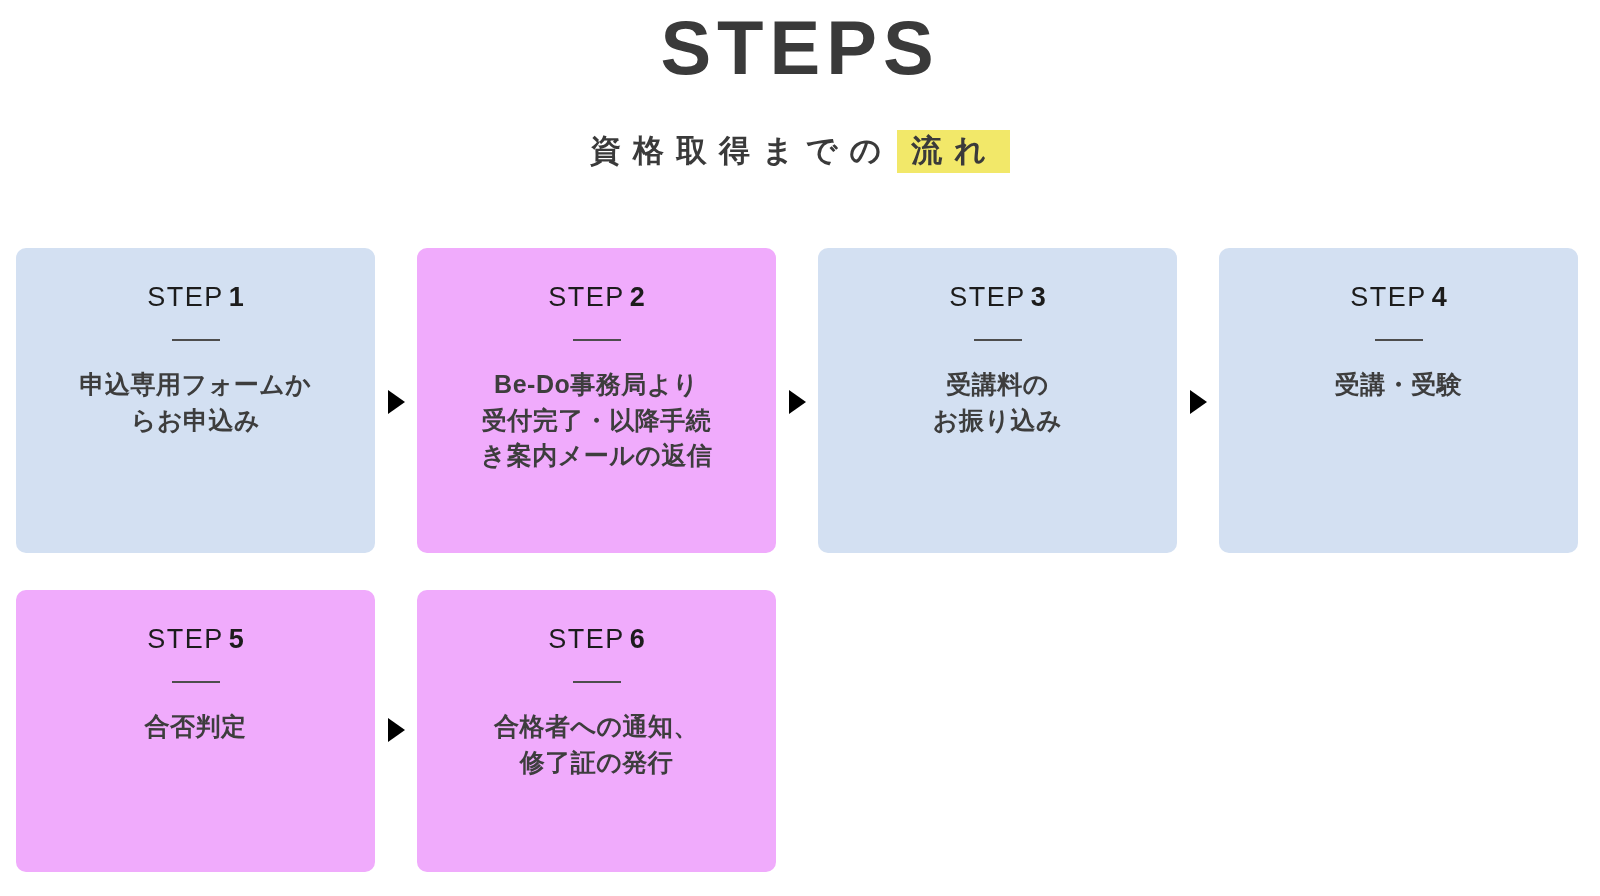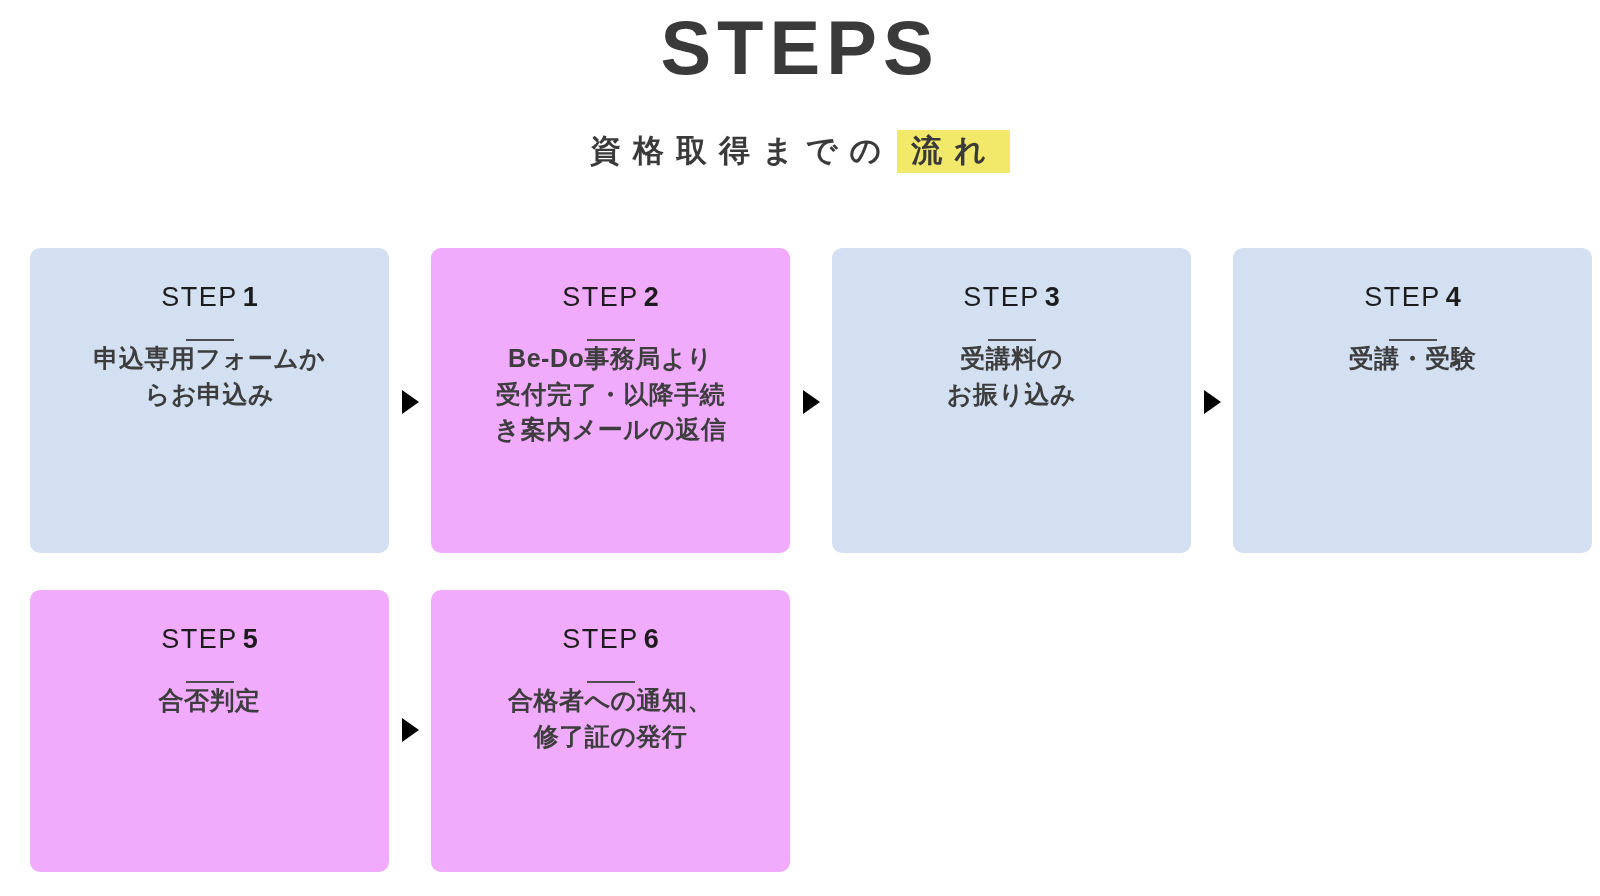--- a/index.html
+++ b/index.html
@@ -63,21 +63,21 @@
   
   .steps-area {
     position: absolute;
     left: 0;
     top: 248px;
     width: 1600px;
   }
   .step-row {
     display: flex;
     align-items: stretch;
-    padding-left: 30px;
+    padding-left: 16px;
   }
   .step-row.row1 { height: 305px; }
   .step-row.row2 { height: 282px; margin-top: 37px; }
 
   .card {
     width: 359px;
     border-radius: 10px;
     box-sizing: border-box;
     padding: 36px 18px 20px 18px;
     text-align: center;
@@ -99,20 +99,21 @@
     margin-left: 5px;
     letter-spacing: 0;
   }
   .divider {
     width: 48px;
     height: 2px;
     background: #4d4d4d;
     margin: 28px auto 0 auto;
   }
   .card-text {
+    margin-top: 26px;
     font-size: 25px;
     font-weight: 700;
     color: #3d3d3d;
     line-height: 1.42;
     letter-spacing: 0.5px;
     white-space: pre-line;
   }
 
   .arrow-slot {
     width: 42px;

